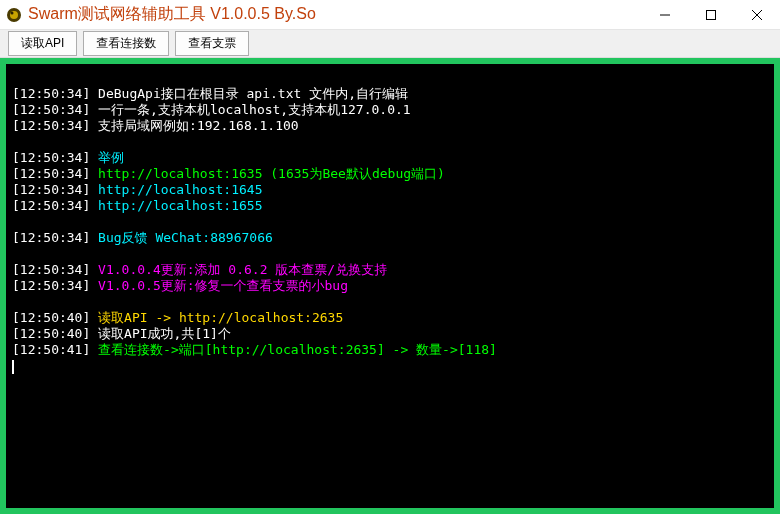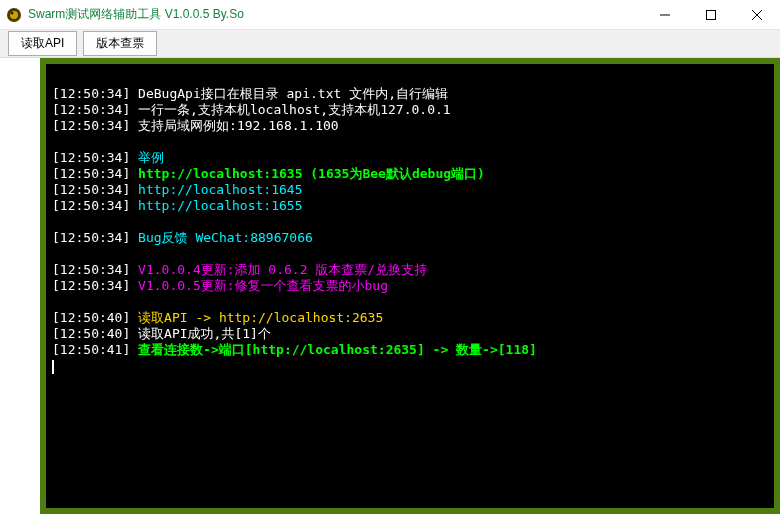--- a/index.html
+++ b/index.html
@@ -18,22 +18,22 @@
     display: flex;
     align-items: center;
     padding-left: 6px;
     border-bottom: 1px solid #e5e5e5;
   }
   .titlebar .app-icon {
     width: 16px; height: 16px;
     margin-right: 6px;
   }
   .titlebar .title {
-    font-size: 12px;
-    color: #15803d;
+    font-size: 16px;
+    color: #c2410c;
     flex: 0 0 auto;
   }
   .titlebar .spacer { flex: 1; }
   .winbtn {
     width: 46px; height: 30px;
     display: flex; align-items: center; justify-content: center;
     color: #000; font-size: 10px;
     font-family: "Segoe UI", sans-serif;
   }
   .winbtn svg { width: 10px; height: 10px; }
@@ -49,41 +49,40 @@
   .btn {
     background: #fdfdfd;
     border: 1px solid #adadad;
     padding: 3px 12px;
     font-size: 12px;
     font-family: "Microsoft YaHei", SimSun, sans-serif;
     cursor: pointer;
   }
   .console-wrap {
     flex: 1;
-    background: #4d7c0f;
+    background: #22c55e;
     padding: 6px;
     overflow: hidden;
-    margin-left: 40px;
   }
   .console {
     width: 100%; height: 100%;
     background: #000;
     color: #ccc;
     font-family: SimSun, "NSimSun", monospace;
     font-size: 13px;
     line-height: 16px;
     padding: 22px 6px 6px 6px;
     overflow: hidden;
     white-space: pre;
   }
   .console .line { display: block; }
   .ts { color: #fff; }
   .c-white { color: #fff; }
   .c-aqua  { color: #00f0ff; text-align: right; }
-  .c-lime  { color: #00ff00; font-weight: bold; }
+  .c-lime  { color: #00ff00; }
   .c-pink  { color: #ff00ff; }
   .c-gold  { color: #ffd800; }
   .cursor {
     display: inline-block;
     width: 2px; height: 14px;
     background: #fff;
     vertical-align: bottom;
     margin-top: 2px;
   }
 </style>
@@ -113,18 +112,19 @@
   <div class="winbtn close">
     <svg viewBox="0 0 10 10">
         <line x1="0" y1="0" x2="10" y2="10" stroke="currentColor" stroke-width="1"></line>
         <line x1="10" y1="0" x2="0" y2="10" stroke="currentColor" stroke-width="1"></line>
       </svg>
   </div>
 </div>
 
 <div class="toolbar">
   <button class="btn">读取API</button>
-  <button class="btn">版本查票</button>
+  <button class="btn">查看连接数</button>
+  <button class="btn">查看支票</button>
 </div>
 
 <div class="console-wrap">
   <div class="console" id="console"><span class="line"><span class="ts">[12:50:34]</span><span class="c-white"> DeBugApi接口在根目录 api.txt 文件内,自行编辑</span></span><span class="line"><span class="ts">[12:50:34]</span><span class="c-white"> 一行一条,支持本机localhost,支持本机127.0.0.1</span></span><span class="line"><span class="ts">[12:50:34]</span><span class="c-white"> 支持局域网例如:192.168.1.100</span></span><span class="line">&nbsp;</span><span class="line"><span class="ts">[12:50:34]</span><span class="c-aqua"> 举例</span></span><span class="line"><span class="ts">[12:50:34]</span><span class="c-lime"> http://localhost:1635 (1635为Bee默认debug端口)</span></span><span class="line"><span class="ts">[12:50:34]</span><span class="c-aqua"> http://localhost:1645</span></span><span class="line"><span class="ts">[12:50:34]</span><span class="c-aqua"> http://localhost:1655</span></span><span class="line">&nbsp;</span><span class="line"><span class="ts">[12:50:34]</span><span class="c-aqua"> Bug反馈 WeChat:88967066</span></span><span class="line">&nbsp;</span><span class="line"><span class="ts">[12:50:34]</span><span class="c-pink"> V1.0.0.4更新:添加 0.6.2 版本查票/兑换支持</span></span><span class="line"><span class="ts">[12:50:34]</span><span class="c-pink"> V1.0.0.5更新:修复一个查看支票的小bug</span></span><span class="line">&nbsp;</span><span class="line"><span class="ts">[12:50:40]</span><span class="c-gold"> 读取API -&gt; http://localhost:2635</span></span><span class="line"><span class="ts">[12:50:40]</span><span class="c-white"> 读取API成功,共[1]个</span></span><span class="line"><span class="ts">[12:50:41]</span><span class="c-lime"> 查看连接数-&gt;端口[http://localhost:2635] -&gt; 数量-&gt;[118]</span></span><span class="cursor"></span></div>
 </div>
 
 </body></html>

